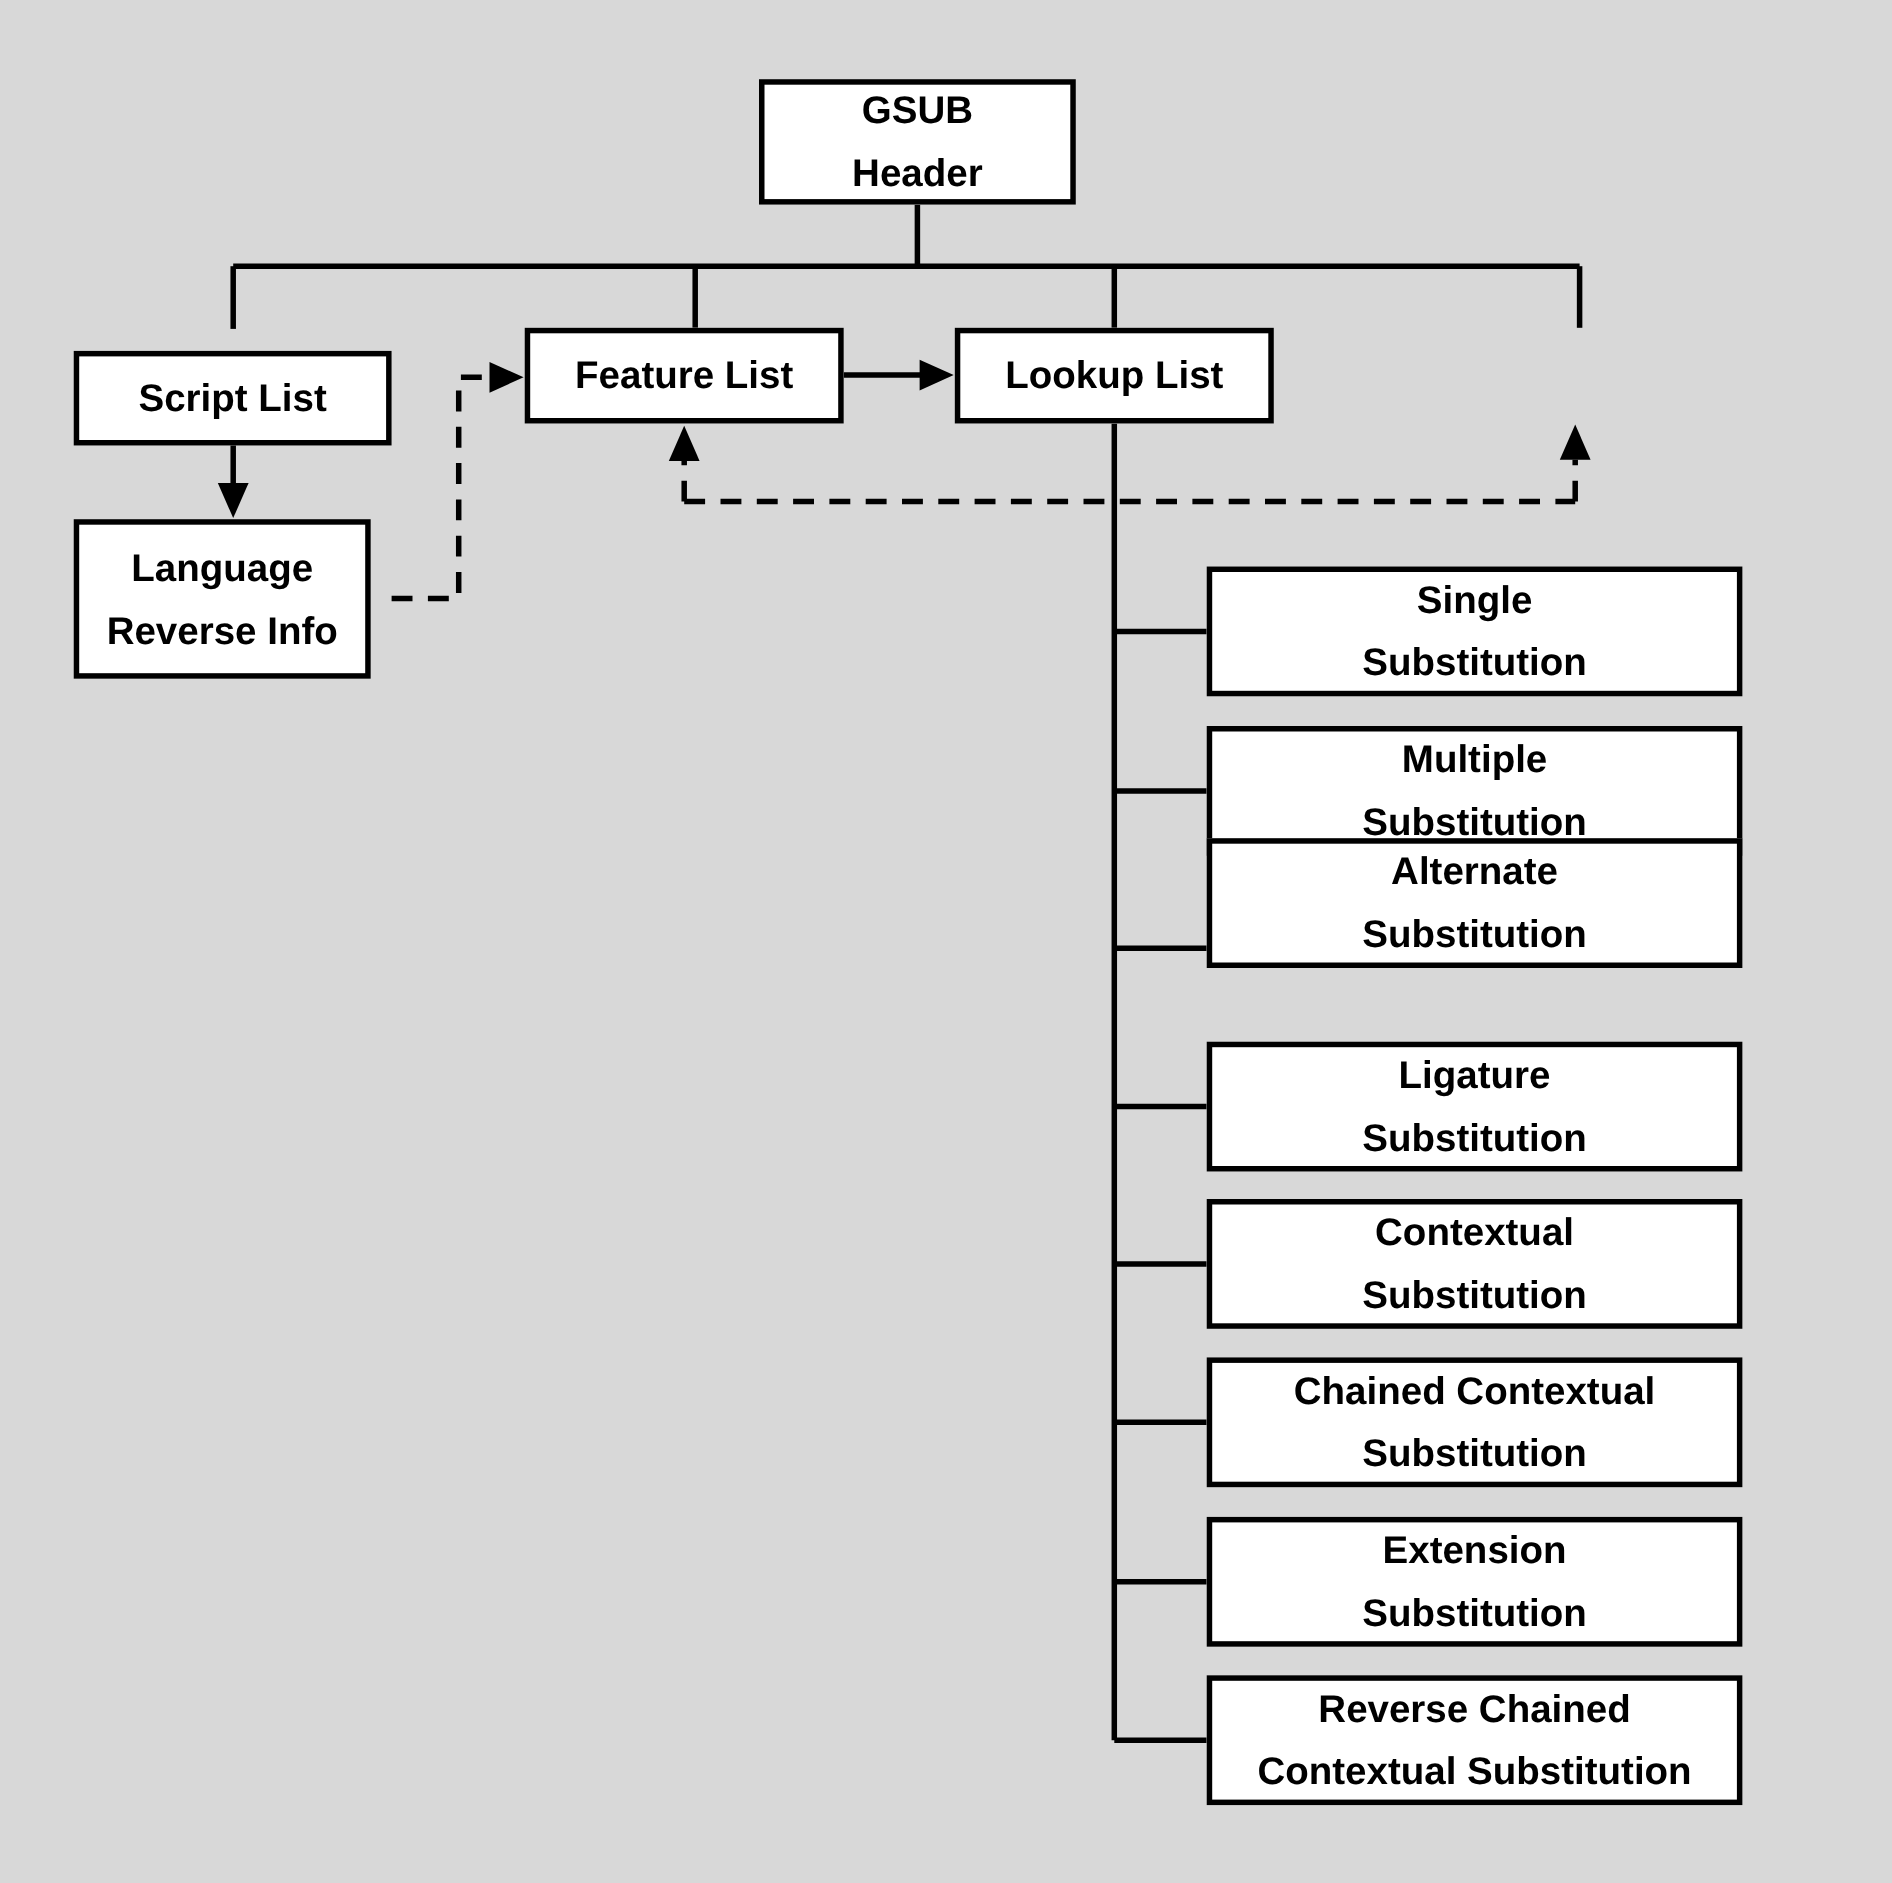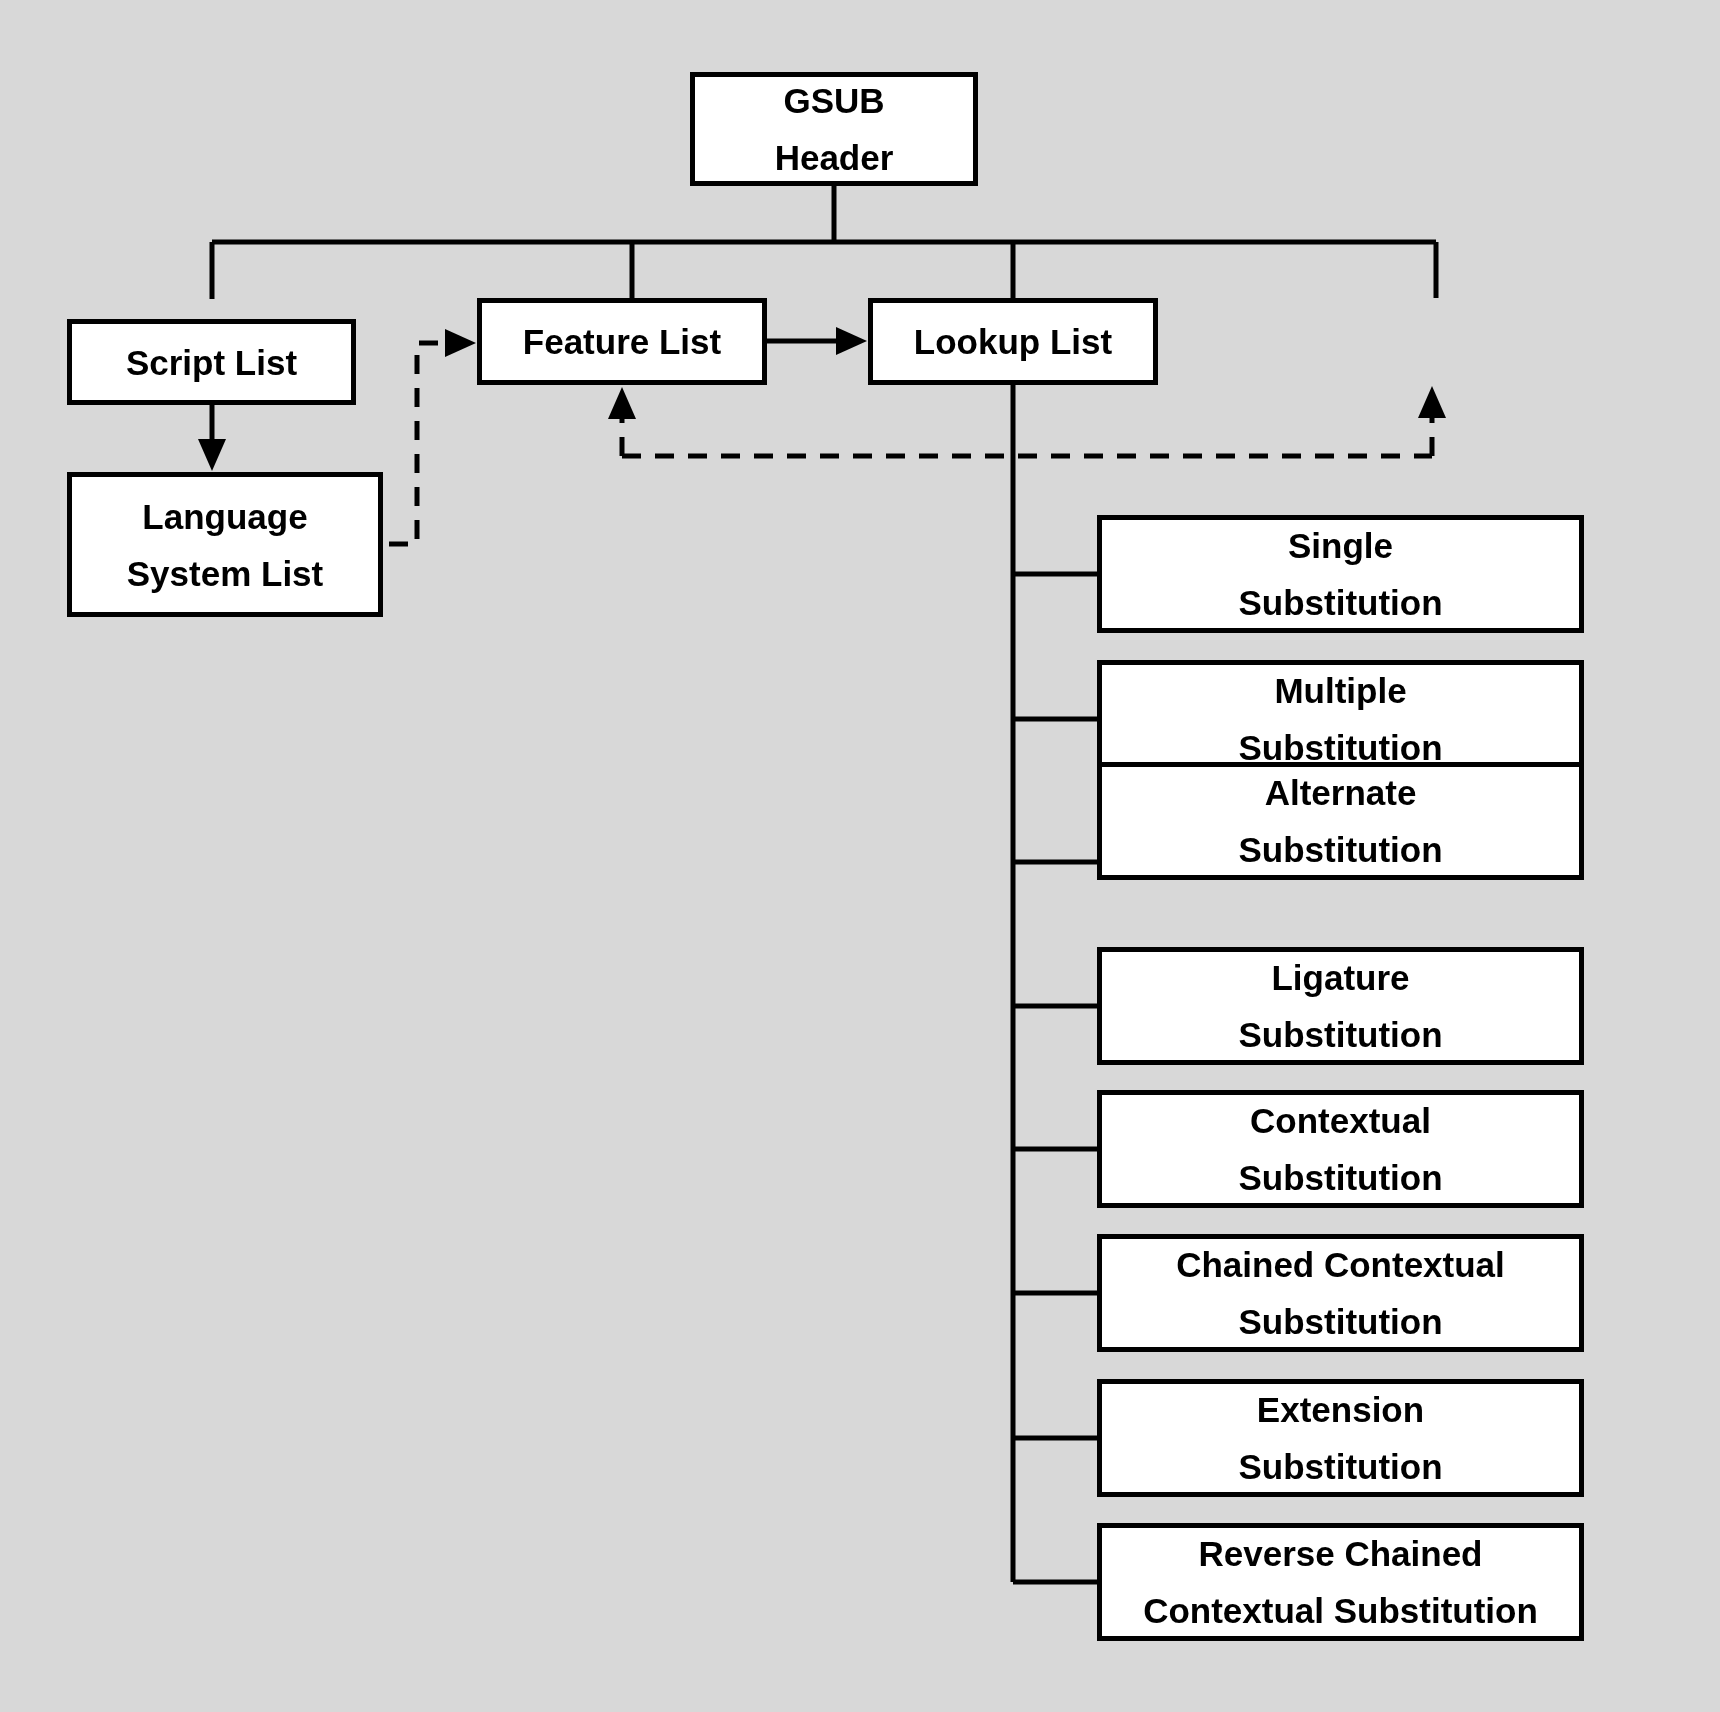--- a/index.html
+++ b/index.html
@@ -33,21 +33,21 @@
   }
   .node span{display:block;font-weight:bold;}
   
   #n-gsub-header{left:690px;top:72px;width:288px;height:114px;}
   
   #n-script-list{left:67px;top:299px;width:289px;height:86px;margin-top:20px;}
   #n-feature-list{left:477px;top:298px;width:290px;height:87px;}
   #n-lookup-list{left:868px;top:298px;width:290px;height:87px;}
   #n-feature-variations{left:1248px;top:298px;width:372px;height:86px;}
   
-  #n-language-system-info{left:67px;top:472px;width:316px;height:145px;}
+  #n-language-system-info{left:67px;top:472px;width:270px;height:145px;}
   
   .subnode{left:1097px;width:487px;height:118px;}
   #n-sub-0{top:515px;}
   #n-sub-1{top:660px;}
   #n-sub-2{top:762px;}
   #n-sub-3{top:947px;}
   #n-sub-4{top:1090px;}
   #n-sub-5{top:1234px;}
   #n-sub-6{top:1379px;}
   #n-sub-7{top:1523px;}
@@ -101,21 +101,21 @@
     <span>Feature List</span>
   </div>
 
   <div class="node" id="n-lookup-list">
     <span>Lookup List</span>
   </div>
 
 
   <div class="node" id="n-language-system-info">
     <span>Language</span>
-    <span>System List</span>
+    <span>Reverse Info</span>
   </div>
 
   <div class="node subnode" id="n-sub-0">
     <span>Single</span>
     <span>Substitution</span>
   </div>
   <div class="node subnode" id="n-sub-1">
     <span>Multiple</span>
     <span>Substitution</span>
   </div>

